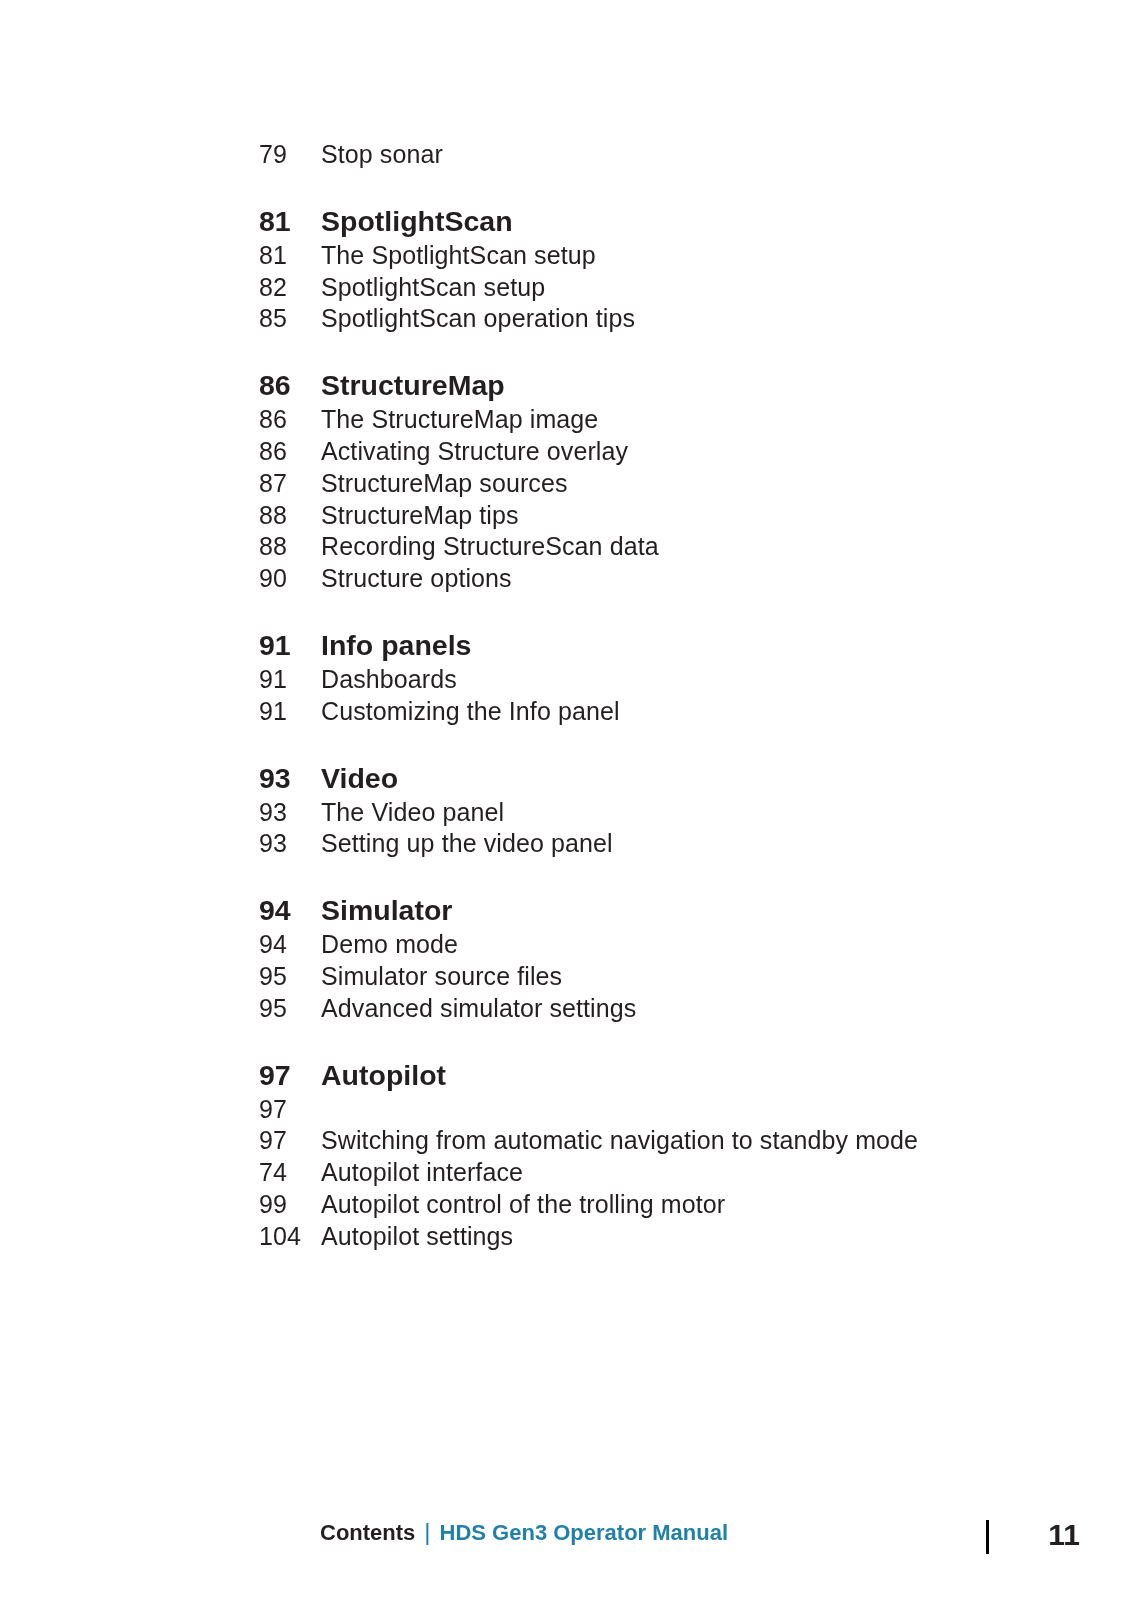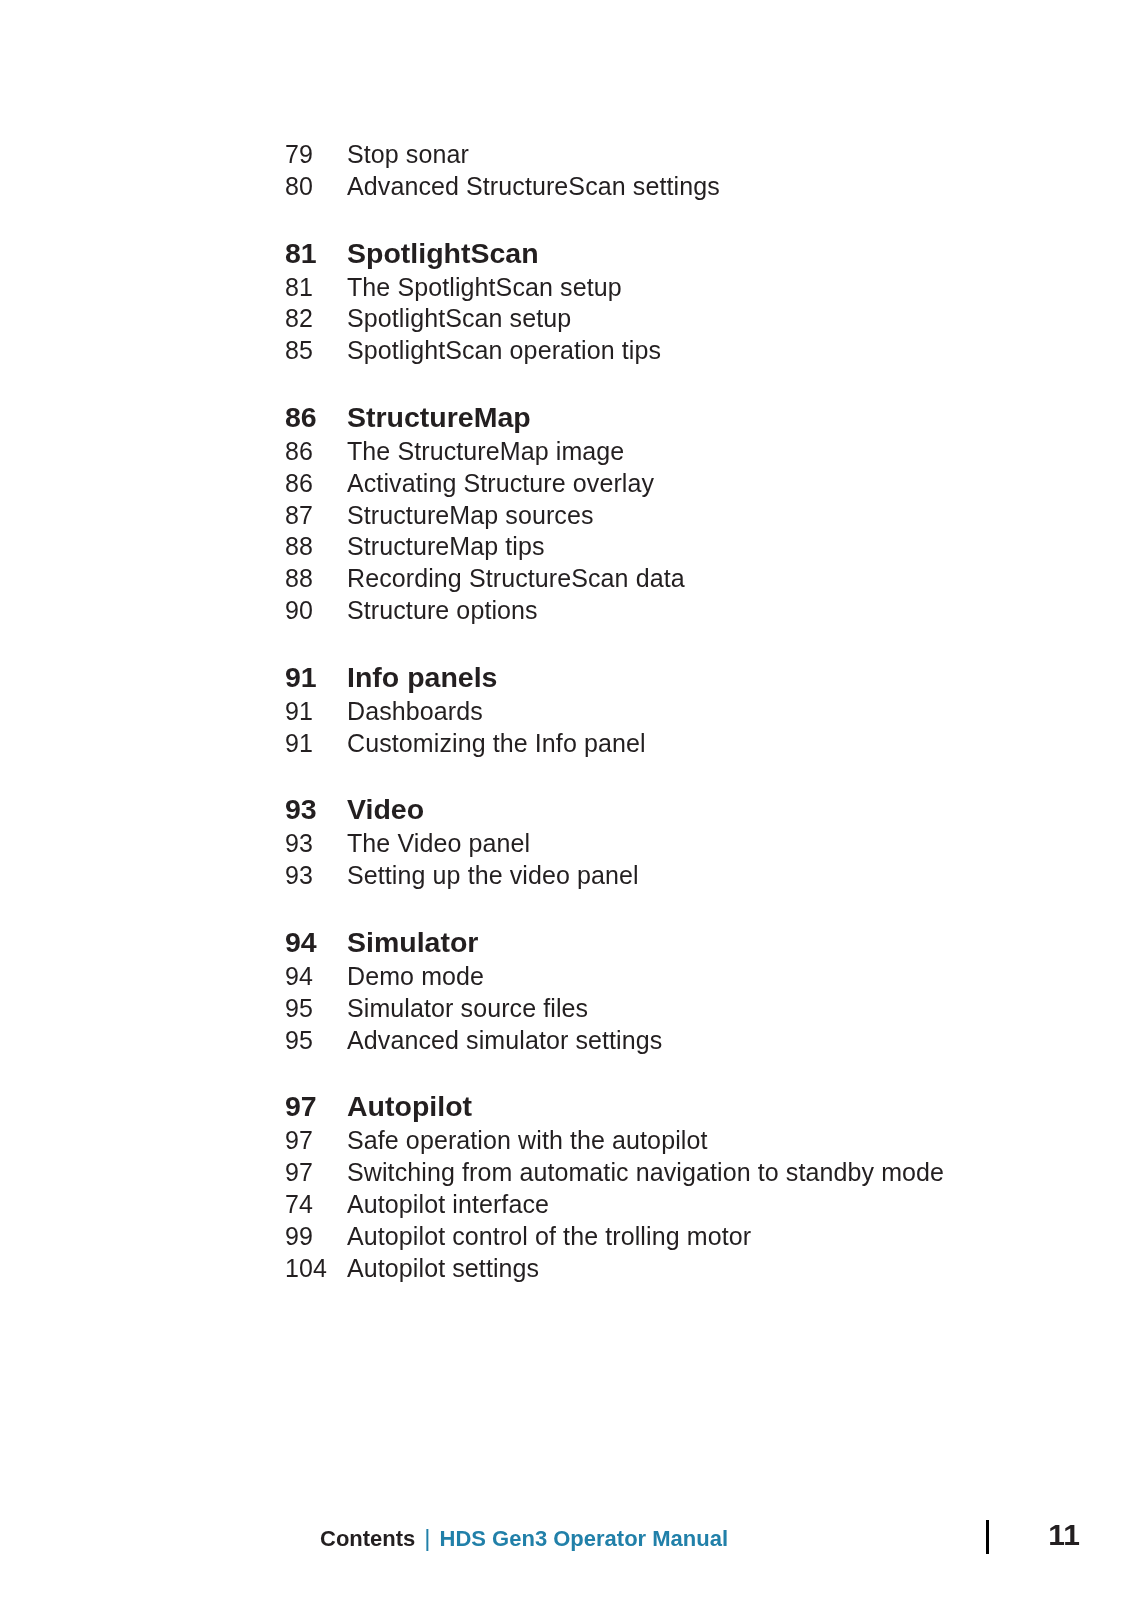--- a/index.html
+++ b/index.html
@@ -19,41 +19,40 @@
   }
   .row {
     display: flex;
     font-size: 25px;
     line-height: 31.8px;
     letter-spacing: 0.1px;
   }
   .row .num {
     flex: 0 0 62px;
     width: 62px;
-    margin-left: 26px;
   }
   .row .label {
     white-space: nowrap;
   }
   .row.head {
     font-size: 28.5px;
     font-weight: bold;
     line-height: 37px;
     margin-top: 32px;
     letter-spacing: 0;
   }
   footer {
     position: absolute;
     left: 320px;
     right: 48px;
     top: 1518px;
     height: 34px;
     display: flex;
     justify-content: space-between;
-    align-items: flex-end;
+    align-items: flex-start;
   }
   .footer-left {
     font-size: 22px;
     font-weight: bold;
     display: flex;
     align-items: baseline;
   }
   .footer-left .sep {
     color: var(--accent, #2180a9);
     font-weight: 400;
@@ -82,24 +81,20 @@
   }
 </style>
 </head>
 <body style="--text: #231f20; --accent: #2180a9; background: rgb(255, 255, 255);">
 
 <main class="toc">
     <div class="row">
       <span class="num">79</span>
       <span class="label">Stop sonar</span>
     </div>
-    <div class="row">
-      <span class="num">80</span>
-      <span class="label">Advanced StructureScan settings</span>
-    </div>
     <div class="row head">
       <span class="num">81</span>
       <span class="label">SpotlightScan</span>
     </div>
     <div class="row">
       <span class="num">81</span>
       <span class="label">The SpotlightScan setup</span>
     </div>
     <div class="row">
       <span class="num">82</span>
@@ -176,21 +171,20 @@
     <div class="row">
       <span class="num">95</span>
       <span class="label">Advanced simulator settings</span>
     </div>
     <div class="row head">
       <span class="num">97</span>
       <span class="label">Autopilot</span>
     </div>
     <div class="row">
       <span class="num">97</span>
-      <span class="label">Safe operation with the autopilot</span>
     </div>
     <div class="row">
       <span class="num">97</span>
       <span class="label">Switching from automatic navigation to standby mode</span>
     </div>
     <div class="row">
       <span class="num">74</span>
       <span class="label">Autopilot interface</span>
     </div>
     <div class="row">

